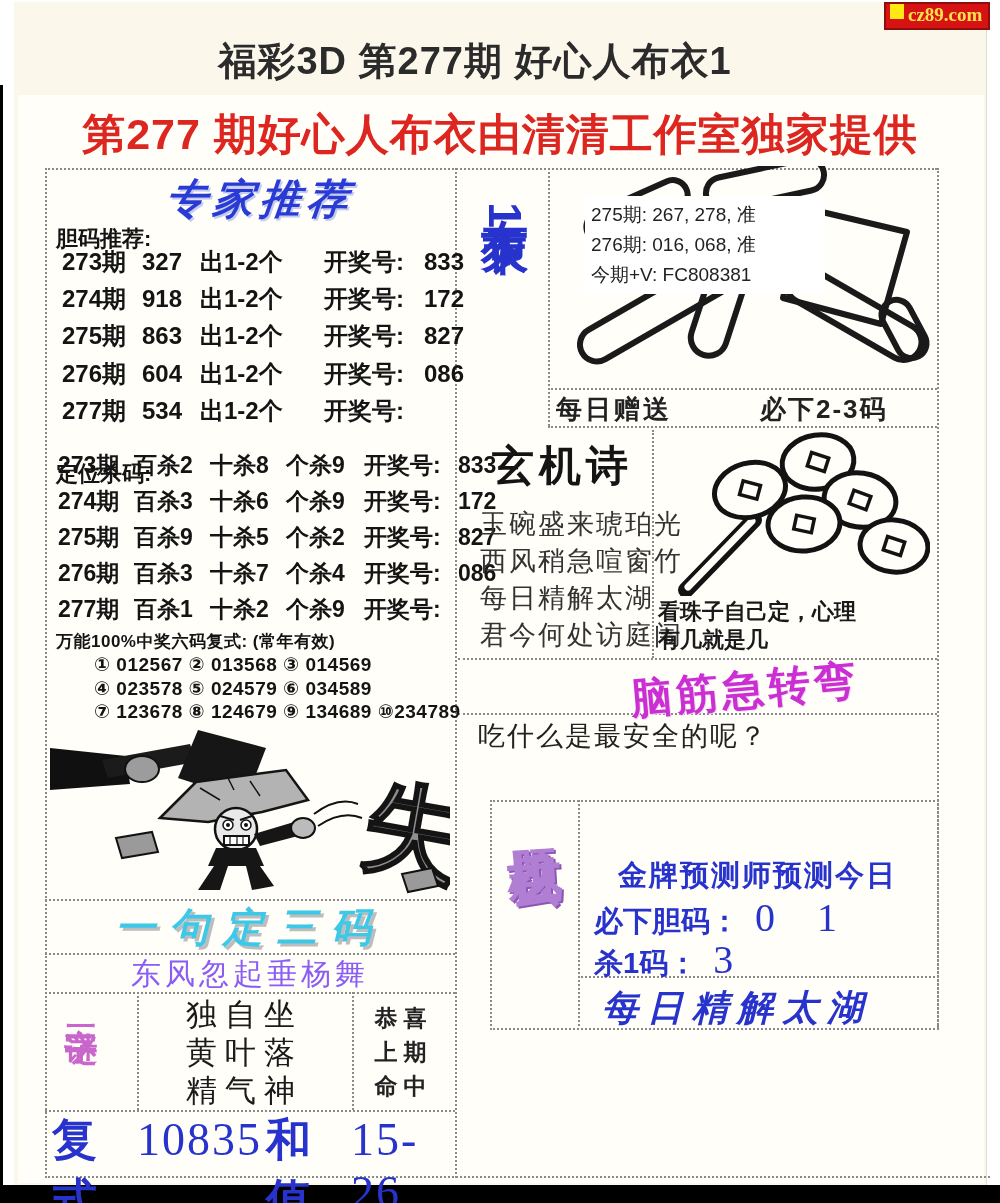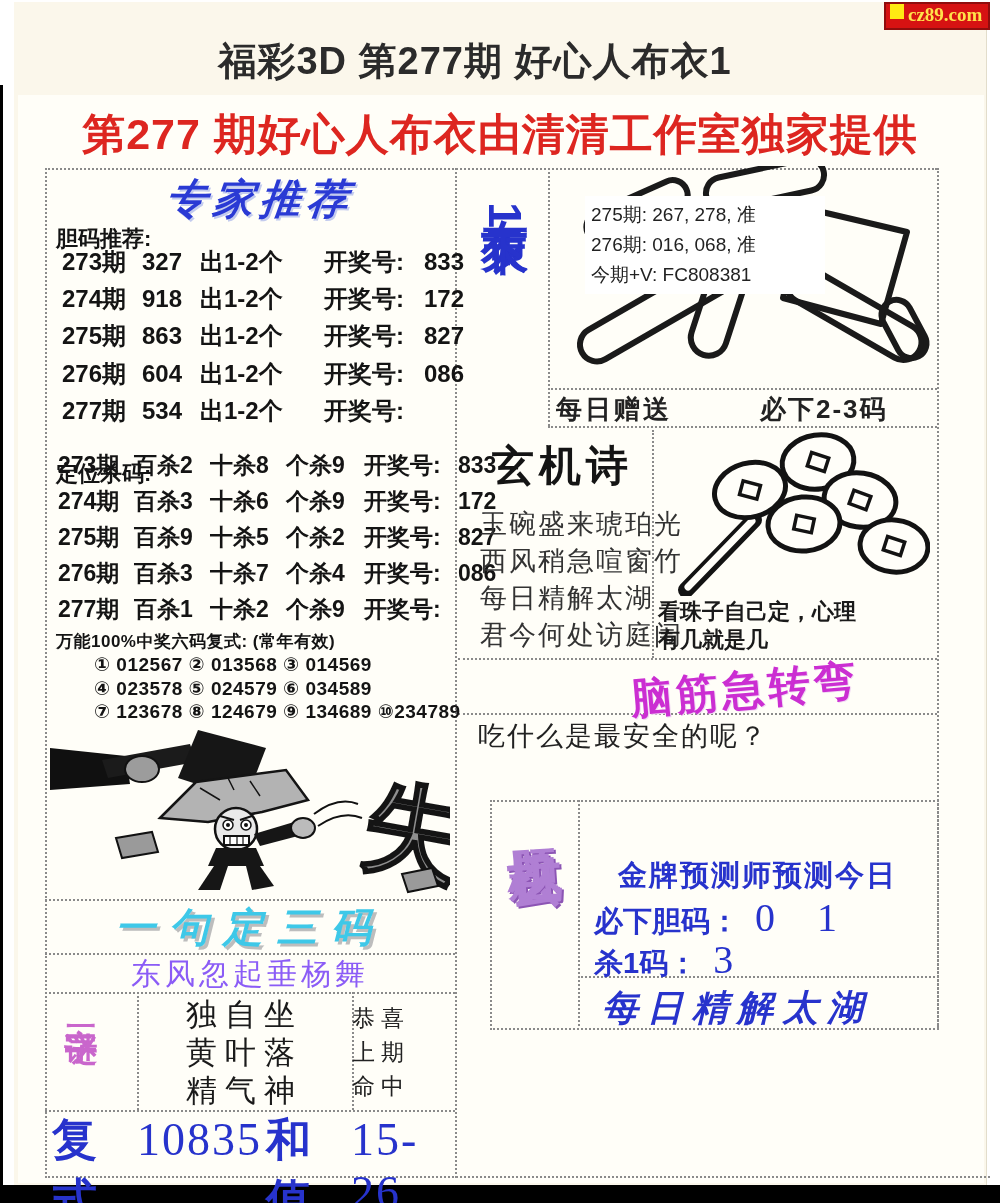--- a/index.html
+++ b/index.html
@@ -25,21 +25,21 @@
   .sha-rows{left:58px;top:450px;width:400px;}
   .sha-row{display:flex;align-items:baseline;height:36px;font-size:23px;font-weight:bold;color:#141414;}
   .sha-row .s1{width:76px;}.sha-row .s2{width:76px;}.sha-row .s3{width:76px;}.sha-row .s4{width:78px;}.sha-row .s5{width:94px;}.sha-row .s6{width:0px;}
   .combo-label{left:56px;top:630px;font-size:17px;font-weight:bold;color:#141414;letter-spacing:0.5px;}
   .combo-rows{left:58px;top:653px;font-size:19px;font-weight:bold;color:#141414;line-height:23.5px;letter-spacing:0.5px;margin-left:36px;}
   .phrase-box{left:45px;top:899px;width:410px;height:52px;border-top:2px dotted #8a8a8a;border-bottom:2px dotted #8a8a8a;display:flex;align-items:center;justify-content:center;}
   .phrase-title{font-size:40px;font-weight:bold;font-style:italic;color:#3ec8e8;letter-spacing:14px;text-shadow:3px 3px 0 #bdbdbd;}
   .one-phrase{left:45px;top:954px;width:410px;text-align:center;font-size:30px;font-family:"Liberation Serif",serif;color:#8b5cf6;letter-spacing:4px;}
   .riddle-left{left:58px;top:998px;height:108px;writing-mode:vertical-rl;font-size:33px;font-weight:bold;color:#c966cc;font-family:"Liberation Serif",serif;letter-spacing:4px;}
   .riddle-mid{left:137px;top:996px;width:215px;text-align:center;font-size:31px;font-family:"Liberation Serif",serif;color:#1a1a1a;line-height:38px;letter-spacing:8px;}
-  .riddle-right{left:352px;top:1002px;width:103px;text-align:left;font-size:23px;font-weight:normal;font-family:"Liberation Serif",serif;color:#222;line-height:34px;letter-spacing:6px;}
+  .riddle-right{left:352px;top:1002px;width:103px;text-align:center;font-size:23px;font-weight:bold;font-family:"Liberation Serif",serif;color:#222;line-height:34px;letter-spacing:6px;}
   .fushi-row{left:52px;top:1110px;width:404px;display:flex;align-items:baseline;color:#2733cc;}
   .fushi-row .lab{font-size:45px;font-weight:bold;letter-spacing:2px;}
   .fushi-row .val{font-size:46px;font-family:"Liberation Serif",serif;letter-spacing:2px;padding:0 4px;}
   .buyi{left:474px;top:182px;height:276px;writing-mode:vertical-rl;font-size:47px;font-weight:bold;color:#2733cc;letter-spacing:5px;}
   .history{left:585px;top:196px;width:228px;background:#ffffff;font-size:19px;color:#222;line-height:30px;padding:4px 6px;}
   .gift{left:556px;top:392px;font-size:26px;font-weight:bold;color:#222;letter-spacing:3px;}
   .must23{left:760px;top:392px;font-size:26px;font-weight:bold;color:#222;letter-spacing:2px;}
   .poem-title{left:492px;top:438px;font-size:42px;font-weight:bold;color:#141414;letter-spacing:5px;}
   .poem{left:480px;top:506px;font-size:27px;font-family:"Liberation Serif",serif;color:#333;line-height:37px;letter-spacing:2px;}
   .coin-cap{left:658px;top:598px;width:280px;font-size:22px;font-weight:bold;font-family:"Liberation Serif",serif;color:#1a1a1a;line-height:28px;}

